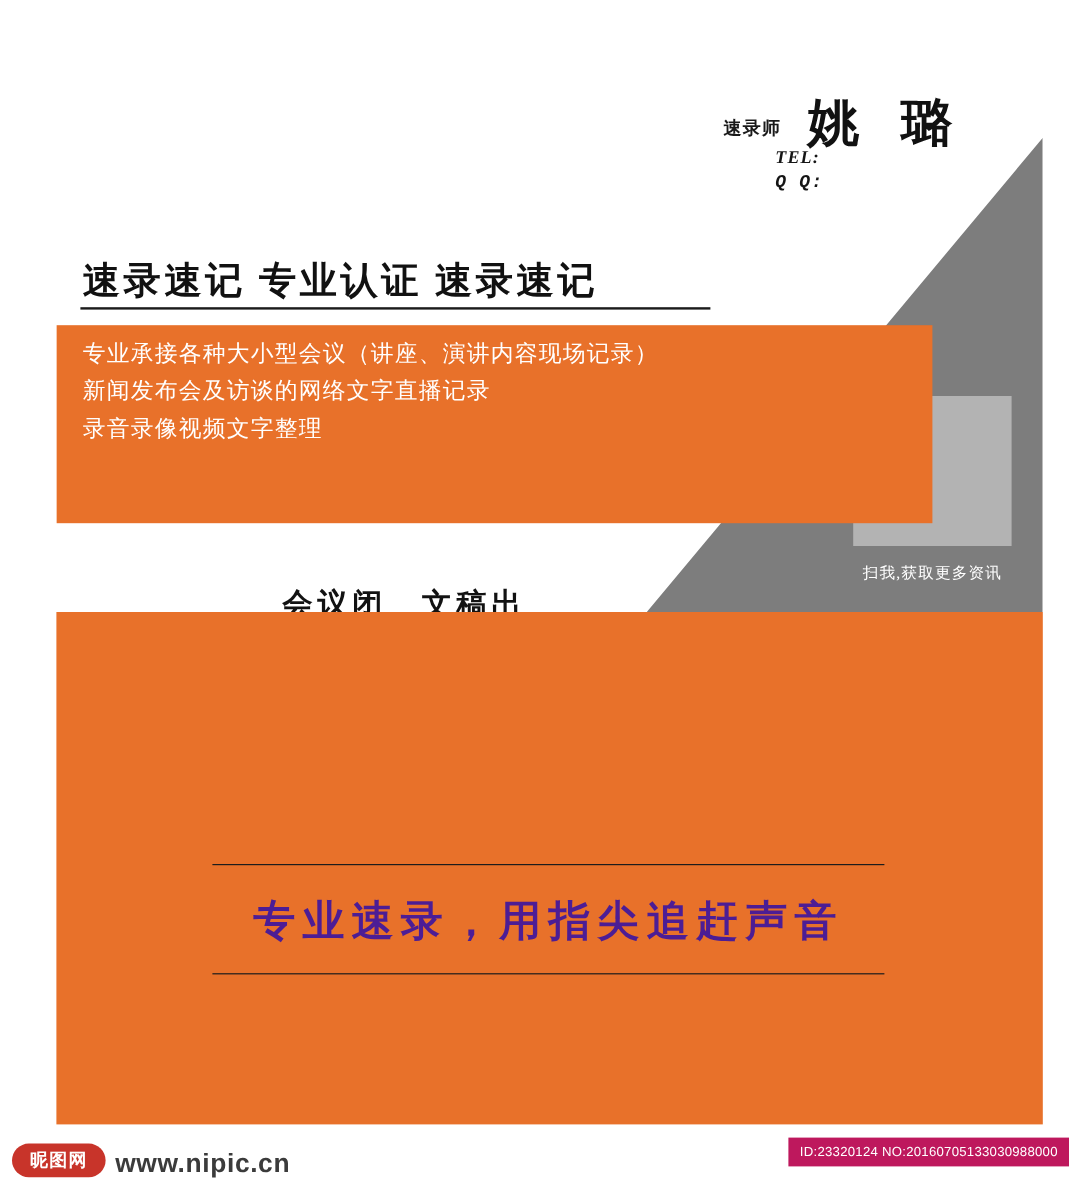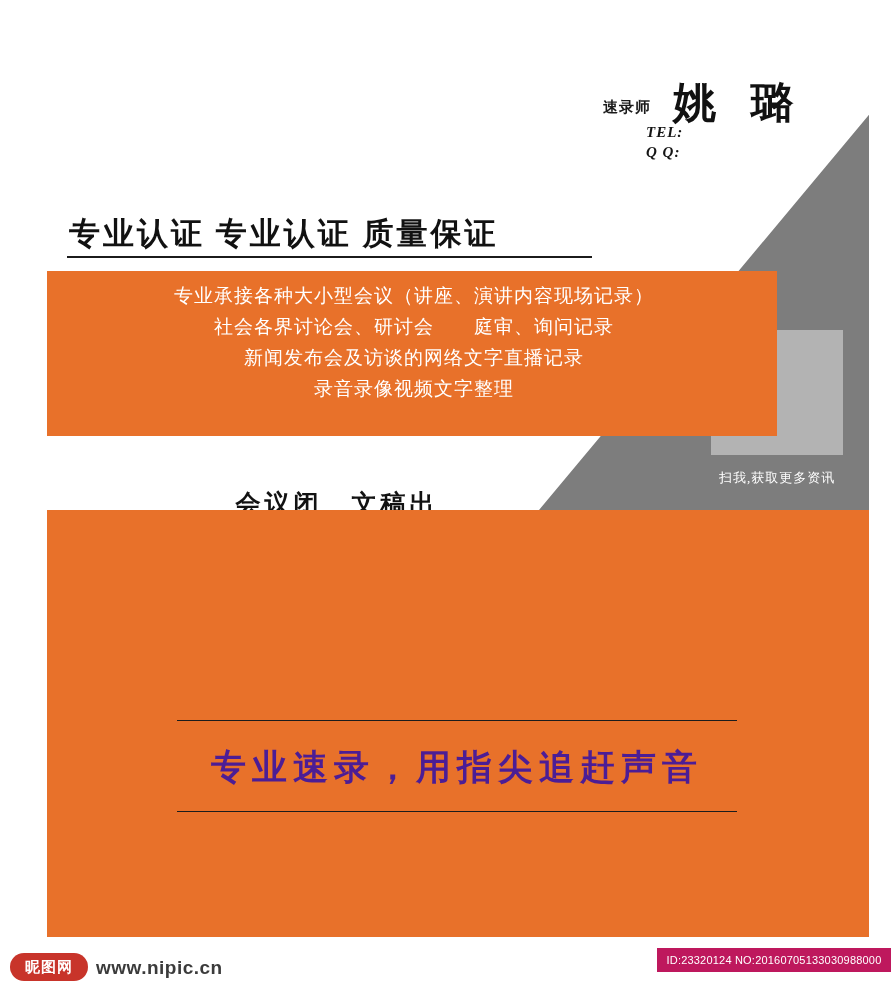--- a/index.html
+++ b/index.html
@@ -103,21 +103,21 @@
     left: 8px;
     font-family: "Liberation Serif", serif;
     font-style: italic;
     font-weight: bold;
     font-size: 15px;
     color: #151515;
     letter-spacing: 1px;
     margin-left: 43px;
   }
   #contact-tel { top: 56px; }
-  #contact-qq  { top: 76px; }
+  #contact-qq  { top: 76px; font-family: Liberation Mono, monospace; }
 
   
   #headline {
     position: absolute;
     left: 22px;
     top: 185px;
     font-family: "Liberation Serif", serif;
     font-size: 31px;
     font-weight: bold;
     color: #111111;
@@ -148,21 +148,20 @@
     top: 252px;
     width: 690px;
   }
   .service-line {
     font-family: "Liberation Sans", sans-serif;
     font-size: 19px;
     color: #ffffff;
     line-height: 31px;
     letter-spacing: 1px;
     white-space: nowrap;
-    text-align: center;
   }
 
   
   #slogan-row {
     position: absolute;
     left: 20px;
     top: 462px;
     width: 540px;
     height: 30px;
     display: flex;
@@ -238,21 +237,21 @@
     display: flex;
     align-items: center;
     justify-content: center;
     border-radius: 14px;
   }
   #site-url {
     position: absolute;
     left: 96px;
     top: 12px;
     font-family: "Liberation Sans", sans-serif;
-    font-size: 19px;
+    font-size: 22px;
     font-weight: bold;
     color: #3b3b3b;
     letter-spacing: 0.5px;
   }
   #id-bar {
     position: absolute;
     right: 0;
     top: 3px;
     width: 234px;
     height: 24px;
@@ -278,27 +277,26 @@
     <div id="qr-box"></div>
     <div id="qr-caption">扫我,获取更多资讯</div>
 
     <div id="name-block">
       <div id="role-label">速录师</div>
       <div id="person-name">姚 璐</div>
       <div id="contact-tel">TEL:</div>
       <div id="contact-qq">Q Q:</div>
     </div>
 
-    <div id="headline">专业认证 专业认证 质量保证</div>
+    <div id="headline">速录速记 专业认证 速录速记</div>
     <div id="headline-rule"></div>
 
     <div id="service-band"></div>
     <div id="service-list">
       <div class="service-line">专业承接各种大小型会议（讲座、演讲内容现场记录）</div>
-      <div class="service-line">社会各界讨论会、研讨会　　庭审、询问记录</div>
       <div class="service-line">新闻发布会及访谈的网络文字直播记录</div>
       <div class="service-line">录音录像视频文字整理</div>
     </div>
 
     <div id="slogan-row">
       <div class="rule"></div>
       <div id="slogan-text">会议闭　文稿出</div>
       <div class="rule"></div>
     </div>
 

